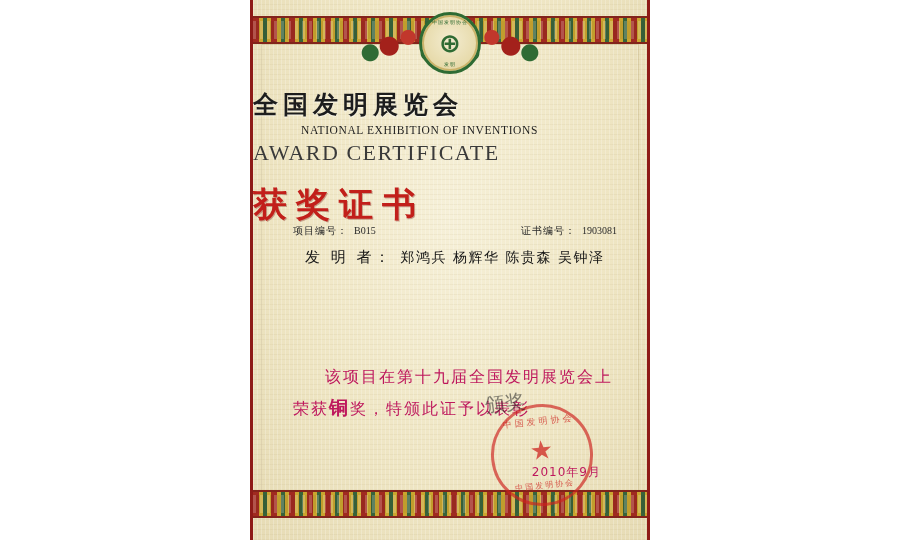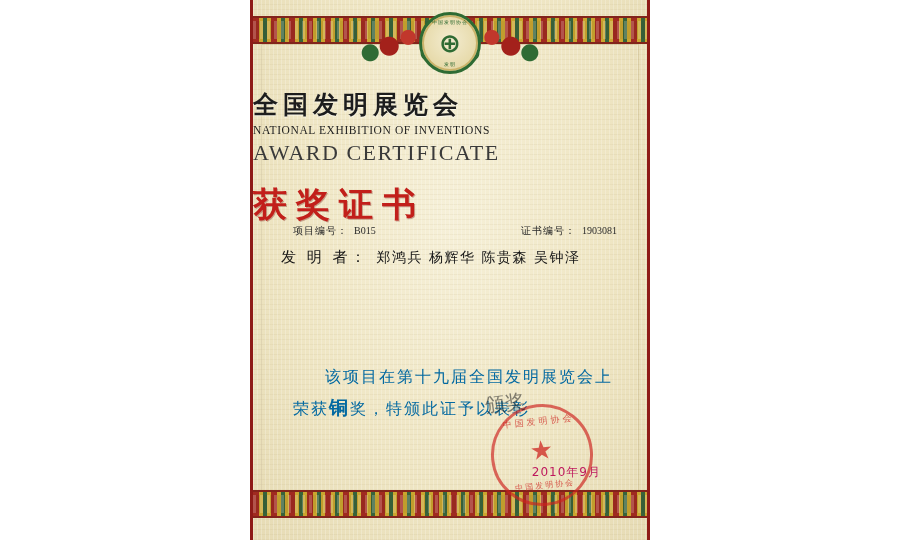--- a/index.html
+++ b/index.html
@@ -138,20 +138,21 @@
     font-weight: bold;
     font-family: "DejaVu Sans", sans-serif;
     text-shadow: 0 1px 0 rgba(255,255,255,0.6);
   }
   #org-title-en {
     margin-top: 3px;
     font-size: 11.5px;
     letter-spacing: 0.6px;
     color: #1d1d1d;
     font-family: "Liberation Serif", serif;
+    margin-left: 48px;
   }
   #award-title-cn {
     margin-top: 16px;
     font-size: 34px;
     letter-spacing: 9px;
     color: #c21f1a;
     font-weight: bold;
     font-family: "DejaVu Sans", sans-serif;
     text-shadow: 1px 1px 0 rgba(120,20,15,0.35);
   }
@@ -174,21 +175,21 @@
     color: #2a2a2a;
     font-family: "DejaVu Sans", sans-serif;
   }
   .num-item { white-space: nowrap; }
   .num-label { letter-spacing: 1px; }
   .num-value { margin-left: 6px; font-family: "Liberation Serif", serif; }
   
   #fields {
     position: absolute;
     top: 248px;
-    left: 28px;
+    left: 52px;
     right: 34px;
   }
   .field-row {
     display: flex;
     align-items: baseline;
     margin-bottom: 16px;
   }
   .field-label {
     font-size: 15px;
     letter-spacing: 3px;
@@ -206,21 +207,21 @@
   }
   
   #body-text {
     position: absolute;
     top: 362px;
     left: 40px;
     right: 26px;
     font-size: 16px;
     line-height: 30px;
     letter-spacing: 2px;
-    color: #0369a1;
+    color: #be185d;
     font-family: "DejaVu Sans", sans-serif;
   }
   #body-indent { display: inline-block; width: 32px; }
   .award-grade {
     font-size: 19px;
     font-weight: bold;
     letter-spacing: 2px;
   }
   
   #date-line {

